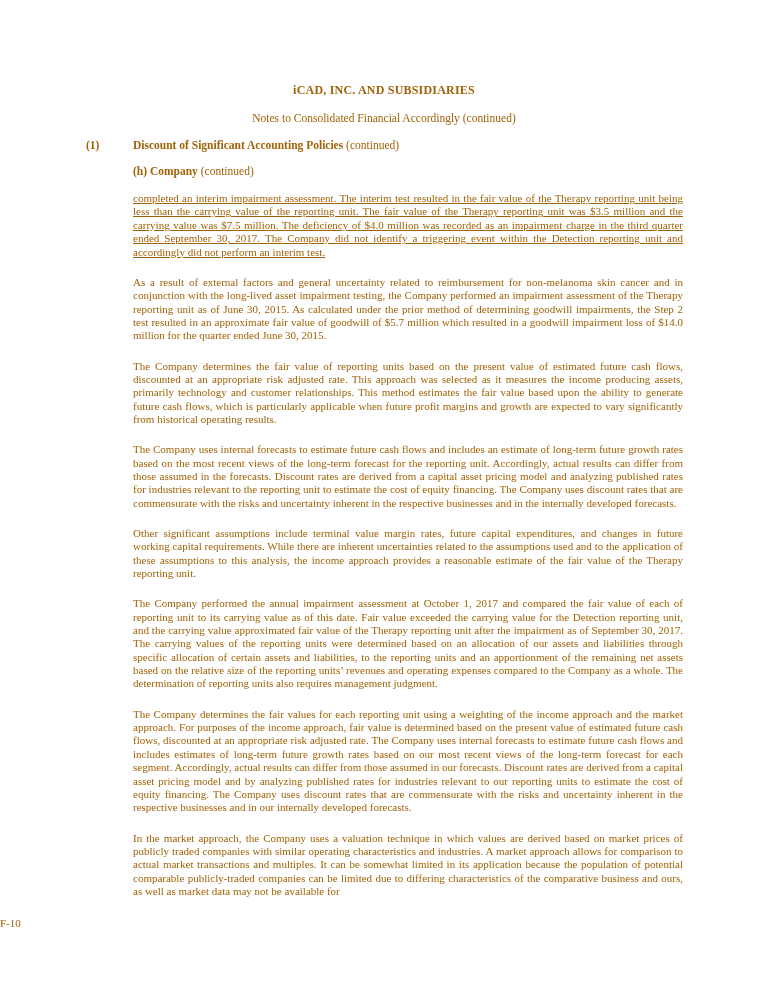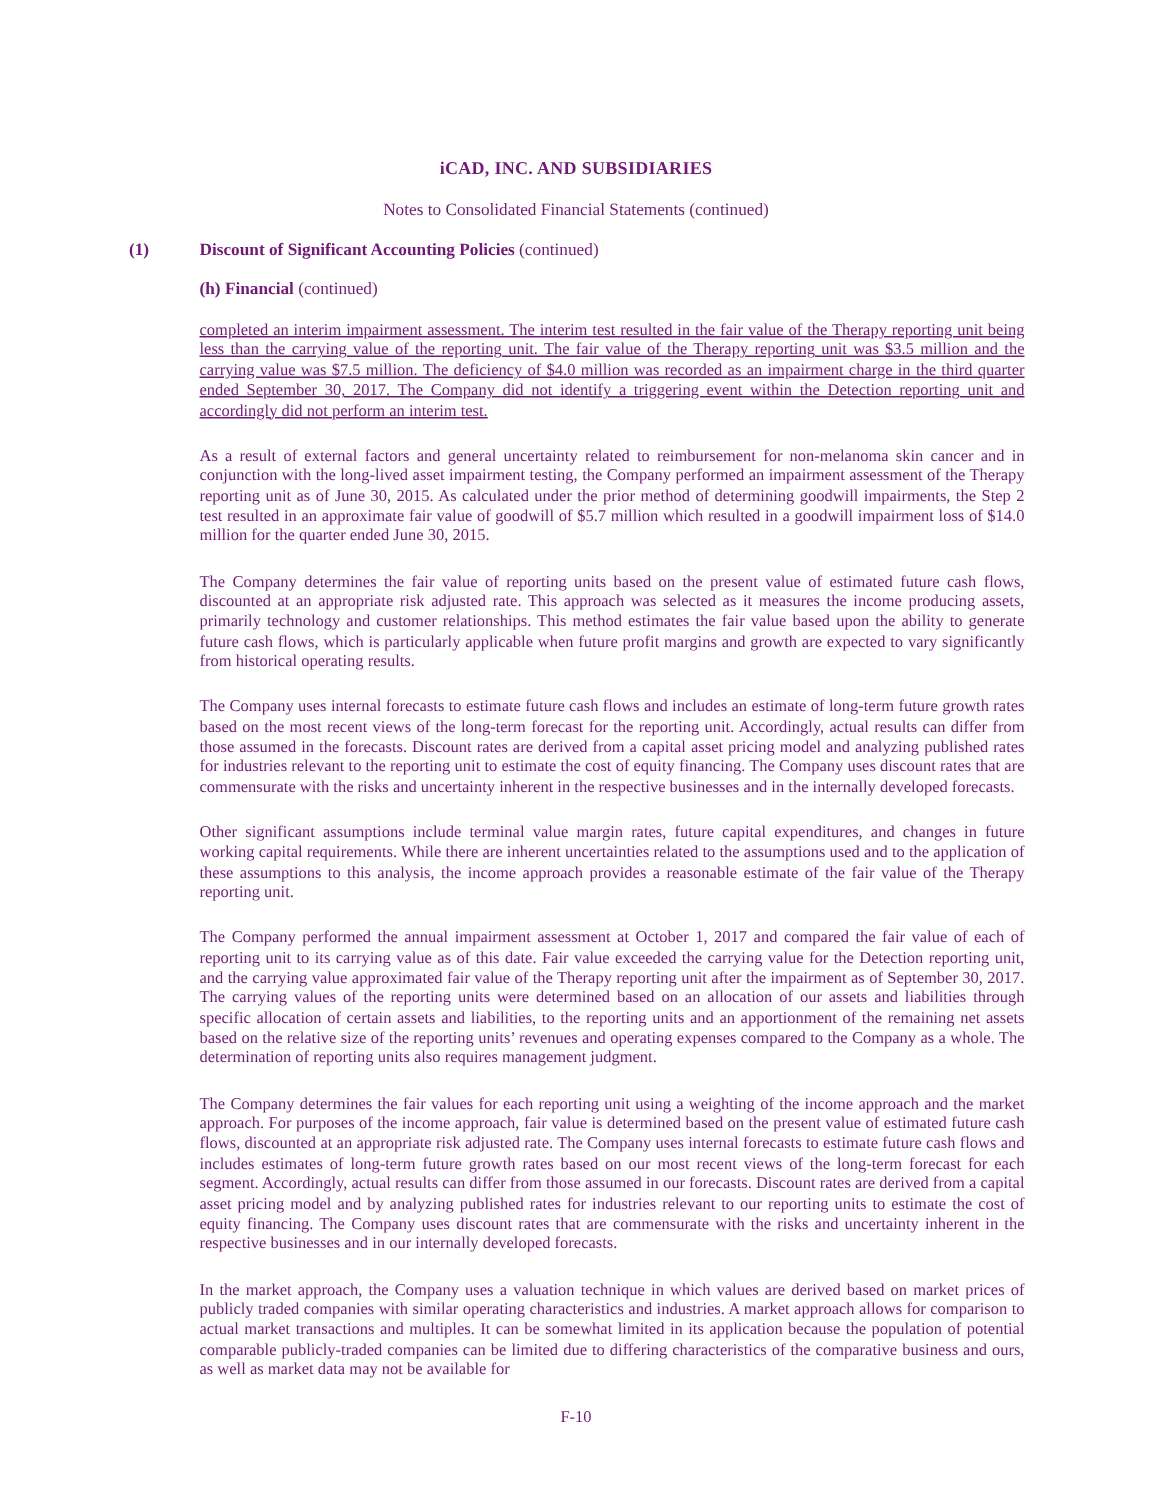--- a/index.html
+++ b/index.html
@@ -5,24 +5,24 @@
   html, body {
     margin: 0;
     padding: 0;
     background: #ffffff;
   }
   .page {
     position: relative;
     width: 768px;
     height: 993px;
     background: #ffffff;
-    color: #701a75;
+    color: #a16207;
     font-family: "Liberation Serif", "DejaVu Serif", serif;
     box-sizing: border-box;
-    padding-top: 106px;
+    padding-top: 84px;
     overflow: hidden;
   }
   .doc-header {
     text-align: center;
   }
   .company-title {
     font-size: 12px;
     font-weight: bold;
     line-height: 13.4px;
     letter-spacing: 0.2px;
@@ -58,42 +58,42 @@
     text-align: justify;
   }
   .content p {
     margin: 0 0 17px 0;
   }
   .content p:first-child {
     margin-top: 14px;
     text-decoration: underline;
   }
   .page-footer {
-    text-align: center;
+    text-align: left;
     font-size: 11px;
     line-height: 13.35px;
     margin-top: 19px;
   }
 </style>
 </head>
 <body>
 
 <div class="page">
 
   <div class="doc-header">
     <div class="company-title">iCAD, INC. AND SUBSIDIARIES</div>
-    <div class="notes-subtitle">Notes to Consolidated Financial Statements (continued)</div>
+    <div class="notes-subtitle">Notes to Consolidated Financial Accordingly (continued)</div>
   </div>
 
   <div class="note-heading">
     <span class="note-number">(1)</span>
     <span class="note-title-wrap"><span class="bold">Discount of Significant Accounting Policies</span><span> (continued)</span></span>
   </div>
 
-  <div class="subsection-heading"><span class="bold">(h) Financial</span><span> (continued)</span></div>
+  <div class="subsection-heading"><span class="bold">(h) Company</span><span> (continued)</span></div>
 
   <div class="content">
     <p>completed an interim impairment assessment. The interim test resulted in the fair value of the Therapy reporting unit being less than the carrying value of the reporting unit. The fair value of the Therapy reporting unit was $3.5 million and the carrying value was $7.5 million. The deficiency of $4.0 million was recorded as an impairment charge in the third quarter ended September 30, 2017. The Company did not identify a triggering event within the Detection reporting unit and accordingly did not perform an interim test.</p>
     <p>As a result of external factors and general uncertainty related to reimbursement for non-melanoma skin cancer and in conjunction with the long-lived asset impairment testing, the Company performed an impairment assessment of the Therapy reporting unit as of June 30, 2015. As calculated under the prior method of determining goodwill impairments, the Step 2 test resulted in an approximate fair value of goodwill of $5.7 million which resulted in a goodwill impairment loss of $14.0 million for the quarter ended June 30, 2015.</p>
     <p>The Company determines the fair value of reporting units based on the present value of estimated future cash flows, discounted at an appropriate risk adjusted rate. This approach was selected as it measures the income producing assets, primarily technology and customer relationships. This method estimates the fair value based upon the ability to generate future cash flows, which is particularly applicable when future profit margins and growth are expected to vary significantly from historical operating results.</p>
     <p>The Company uses internal forecasts to estimate future cash flows and includes an estimate of long-term future growth rates based on the most recent views of the long-term forecast for the reporting unit. Accordingly, actual results can differ from those assumed in the forecasts. Discount rates are derived from a capital asset pricing model and analyzing published rates for industries relevant to the reporting unit to estimate the cost of equity financing. The Company uses discount rates that are commensurate with the risks and uncertainty inherent in the respective businesses and in the internally developed forecasts.</p>
     <p>Other significant assumptions include terminal value margin rates, future capital expenditures, and changes in future working capital requirements. While there are inherent uncertainties related to the assumptions used and to the application of these assumptions to this analysis, the income approach provides a reasonable estimate of the fair value of the Therapy reporting unit.</p>
     <p>The Company performed the annual impairment assessment at October 1, 2017 and compared the fair value of each of reporting unit to its carrying value as of this date. Fair value exceeded the carrying value for the Detection reporting unit, and the carrying value approximated fair value of the Therapy reporting unit after the impairment as of September 30, 2017. The carrying values of the reporting units were determined based on an allocation of our assets and liabilities through specific allocation of certain assets and liabilities, to the reporting units and an apportionment of the remaining net assets based on the relative size of the reporting units’ revenues and operating expenses compared to the Company as a whole. The determination of reporting units also requires management judgment.</p>
     <p>The Company determines the fair values for each reporting unit using a weighting of the income approach and the market approach. For purposes of the income approach, fair value is determined based on the present value of estimated future cash flows, discounted at an appropriate risk adjusted rate. The Company uses internal forecasts to estimate future cash flows and includes estimates of long-term future growth rates based on our most recent views of the long-term forecast for each segment. Accordingly, actual results can differ from those assumed in our forecasts. Discount rates are derived from a capital asset pricing model and by analyzing published rates for industries relevant to our reporting units to estimate the cost of equity financing. The Company uses discount rates that are commensurate with the risks and uncertainty inherent in the respective businesses and in our internally developed forecasts.</p>
     <p>In the market approach, the Company uses a valuation technique in which values are derived based on market prices of publicly traded companies with similar operating characteristics and industries. A market approach allows for comparison to actual market transactions and multiples. It can be somewhat limited in its application because the population of potential comparable publicly-traded companies can be limited due to differing characteristics of the comparative business and ours, as well as market data may not be available for</p>

